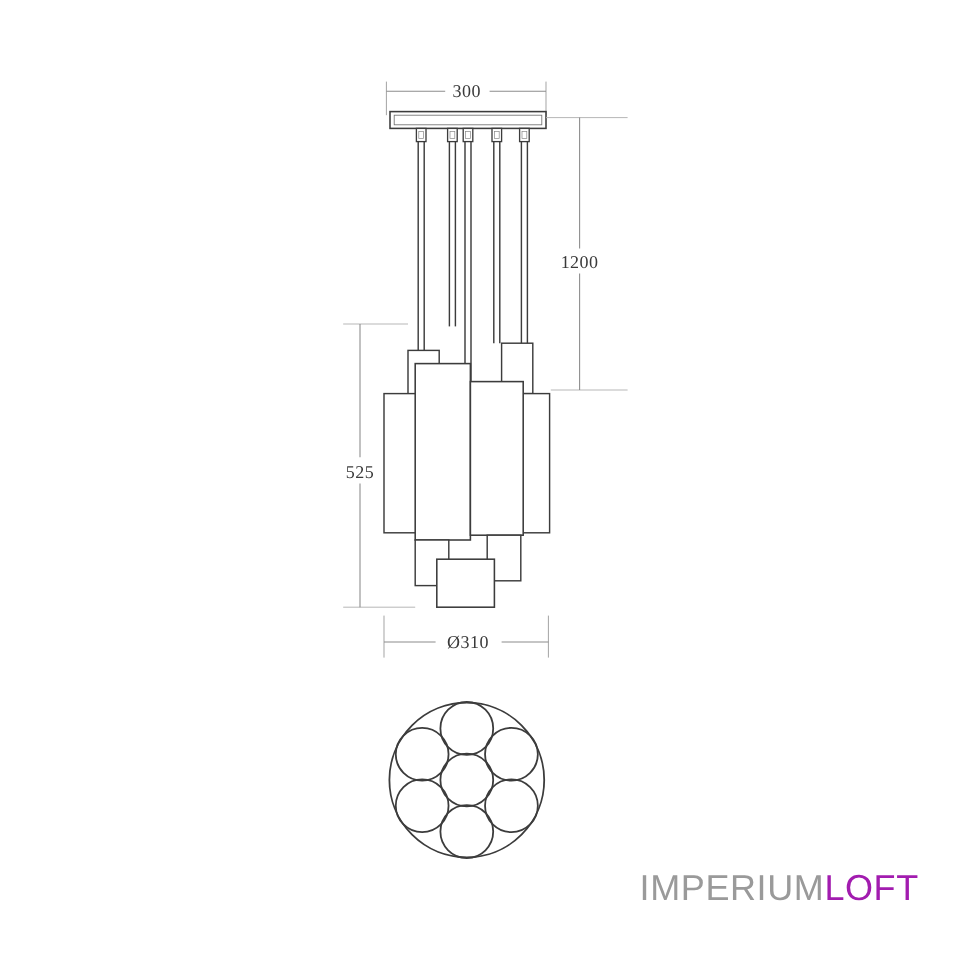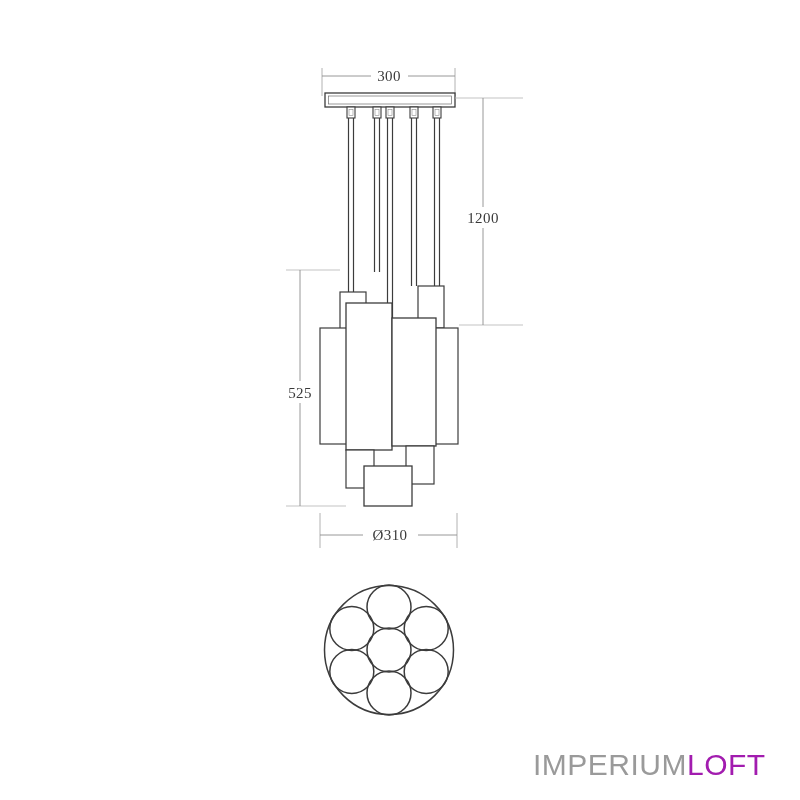--- a/index.html
+++ b/index.html
@@ -29,21 +29,21 @@
   }
   .dim-text {
     font-family: "Liberation Serif", "DejaVu Serif", serif;
     font-size: 15px;
     fill: #3a3a3a;
     letter-spacing: 0.4px;
   }
   .logo-wrap {
     position: absolute;
     left: 533px;
-    top: 747px;
+    top: 723px;
     width: 240px;
     height: 36px;
     display: flex;
     align-items: center;
     justify-content: flex-start;
     letter-spacing: 0.5px;
     text-align: center;
   }
   .logo-text {
     font-family: "Liberation Sans", sans-serif;

